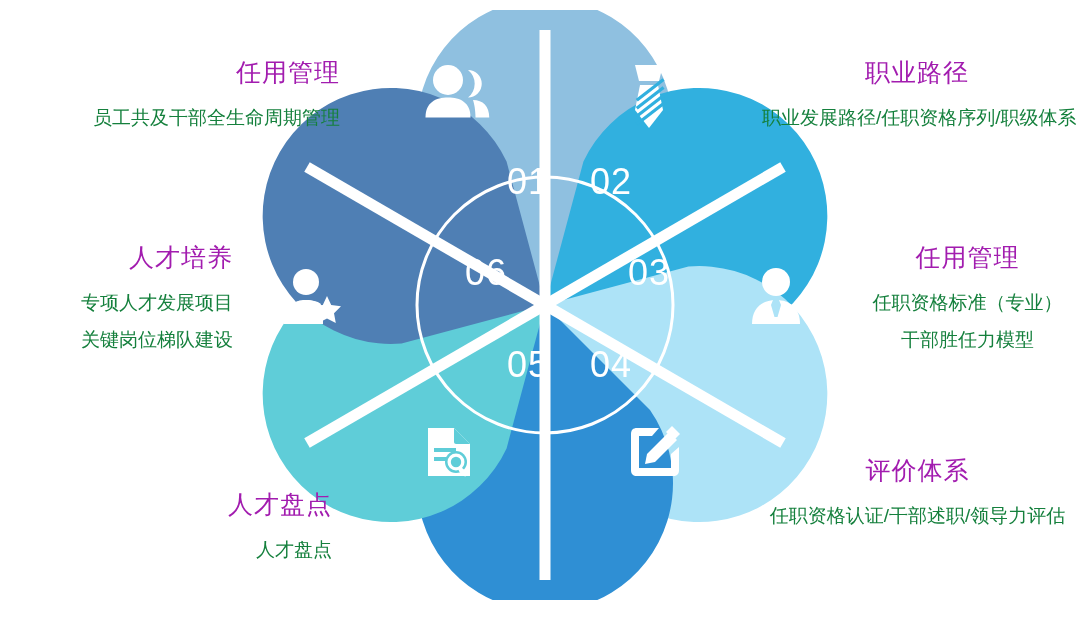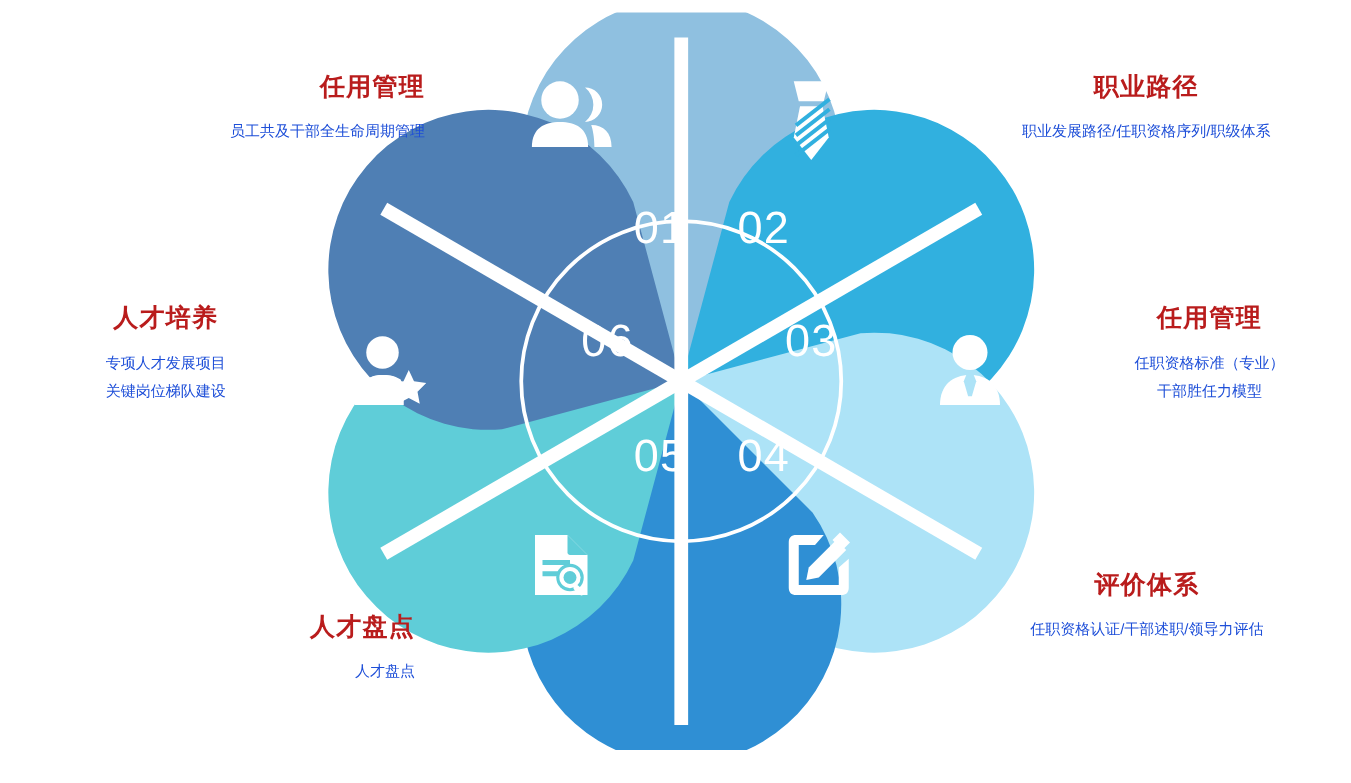--- a/index.html
+++ b/index.html
@@ -17,40 +17,40 @@
   #flower {
     position: absolute;
     left: 250px; top: 10px;
     width: 590px; height: 590px;
   }
   .label {
     position: absolute;
     line-height: 1.0;
   }
   .label .title {
-    font-size: 20px;
-    font-weight: bold;
-    color: #b91c1c;
+    font-size: 25px;
+    font-weight: normal;
+    color: #a21caf;
     letter-spacing: 1px;
     margin-bottom: 14px;
     white-space: nowrap;
   }
   .label .sub {
-    font-size: 12px;
-    color: #1d4ed8;
+    font-size: 19px;
+    color: #15803d;
     white-space: nowrap;
     line-height: 1.95;
   }
   .label.right { text-align: center; }
   .label.left  { text-align: right; }
 
   
   #lbl-01 { left: 20px;  top: 60px;  width: 320px; }
   #lbl-02 { left: 762px; top: 60px;  width: 310px; }
-  #lbl-06 { left: 20px;  top: 245px; width: 225px; text-align: center; }
+  #lbl-06 { left: 8px;  top: 245px; width: 225px; }
   #lbl-03 { left: 855px; top: 245px; width: 225px; }
   #lbl-05 { left: 90px;  top: 458px; width: 242px; margin-top: 34px; }
   #lbl-04 { left: 755px; top: 458px; width: 325px; }
 </style>
 </head>
 <body>
 
 <div id="stage">
 
   <svg id="flower" viewBox="0 0 590 590">

